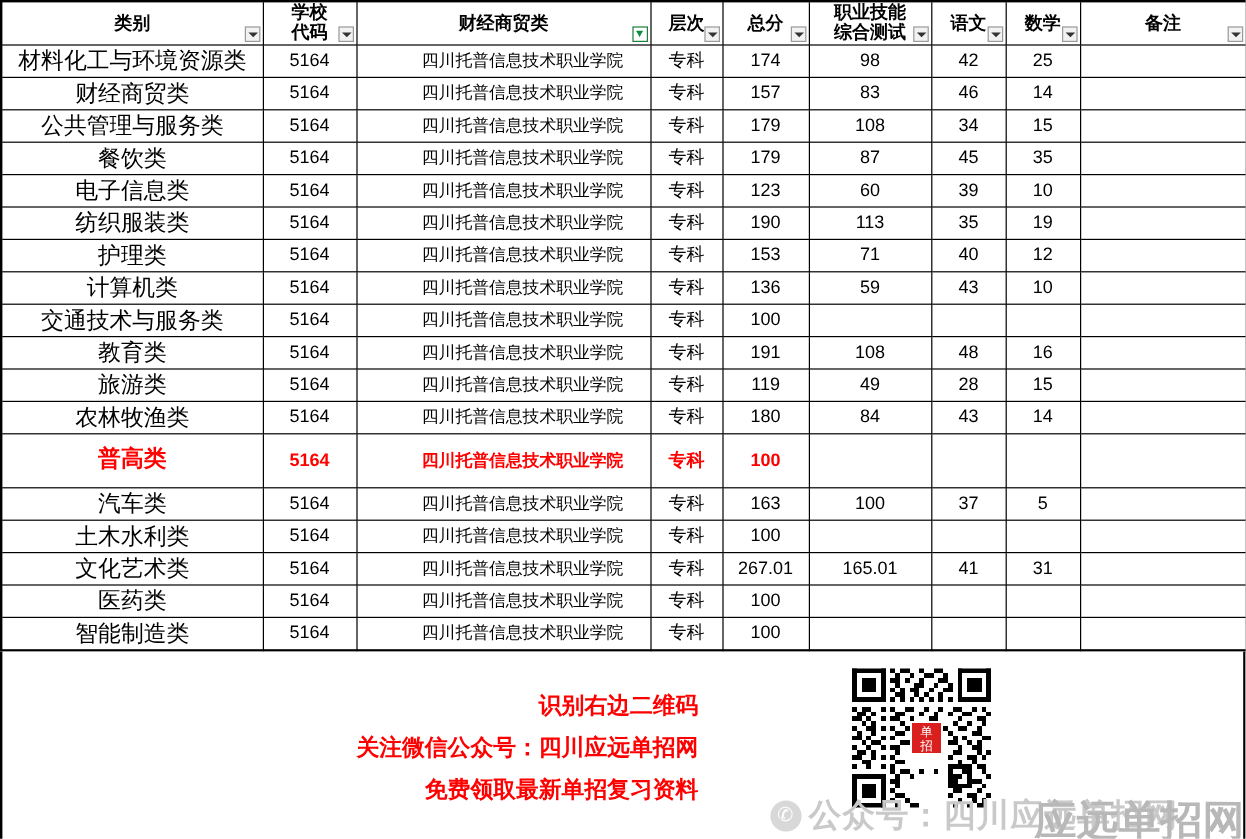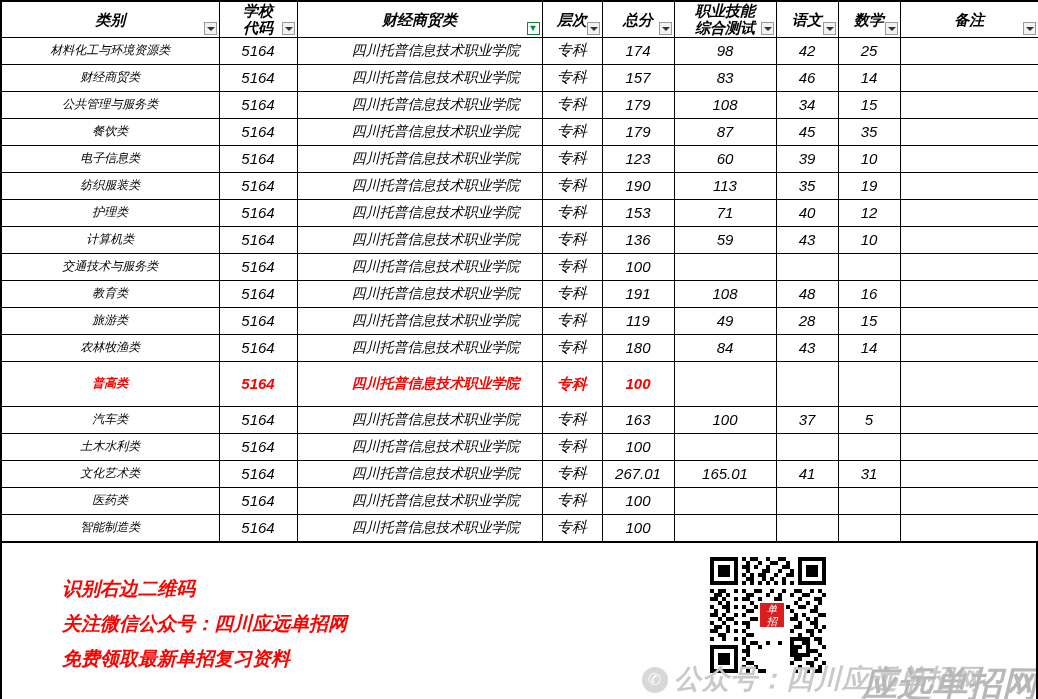--- a/index.html
+++ b/index.html
@@ -12,21 +12,20 @@
     height: 699px;
     font-family: "Liberation Sans", "DejaVu Sans", sans-serif;
     color: #000000;
     overflow: hidden;
   }
   .sheet {
     width: 1038px;
     height: 575px;
     position: relative;
     box-sizing: border-box;
-    font-style: italic;
   }
   table.grid {
     border-collapse: collapse;
     table-layout: fixed;
     width: 1038px;
     border: 2px solid #000;
   }
   table.grid td, table.grid th {
     border: 1px solid #000;
     text-align: center;
@@ -93,21 +92,21 @@
   col.c-cat   { width: 218px; }
   col.c-code  { width: 78px; }
   col.c-name  { width: 245px; }
   col.c-level { width: 60px; }
   col.c-total { width: 72px; }
   col.c-skill { width: 102px; }
   col.c-chn   { width: 62px; }
   col.c-math  { width: 62px; }
   col.c-note  { width: 139px; }
 
-  tbody td.cat   { font-size: 12px; }
+  tbody td.cat   { font-size: 19px; }
   tbody td.name  { font-size: 14px; padding-left: 32px; }
   tbody tr.highlight td {
     color: #ff0000;
     font-weight: bold;
     text-align: center;
   }
   tbody tr.tall td { height: 44px; white-space: normal; line-height: 1.2; }
 
   
   .promo {
@@ -118,21 +117,21 @@
     box-sizing: border-box;
     position: relative;
     background: #ffffff;
     overflow: hidden;
   }
   .promo-text {
     position: absolute;
     left: 60px;
     top: 28px;
     width: 520px;
-    text-align: left;
+    text-align: right;
     color: #ff0000;
     font-weight: bold;
     font-size: 19px;
     line-height: 1.85;
   }
   .qr {
     position: absolute;
     left: 708px;
     top: 14px;
     width: 116px;

